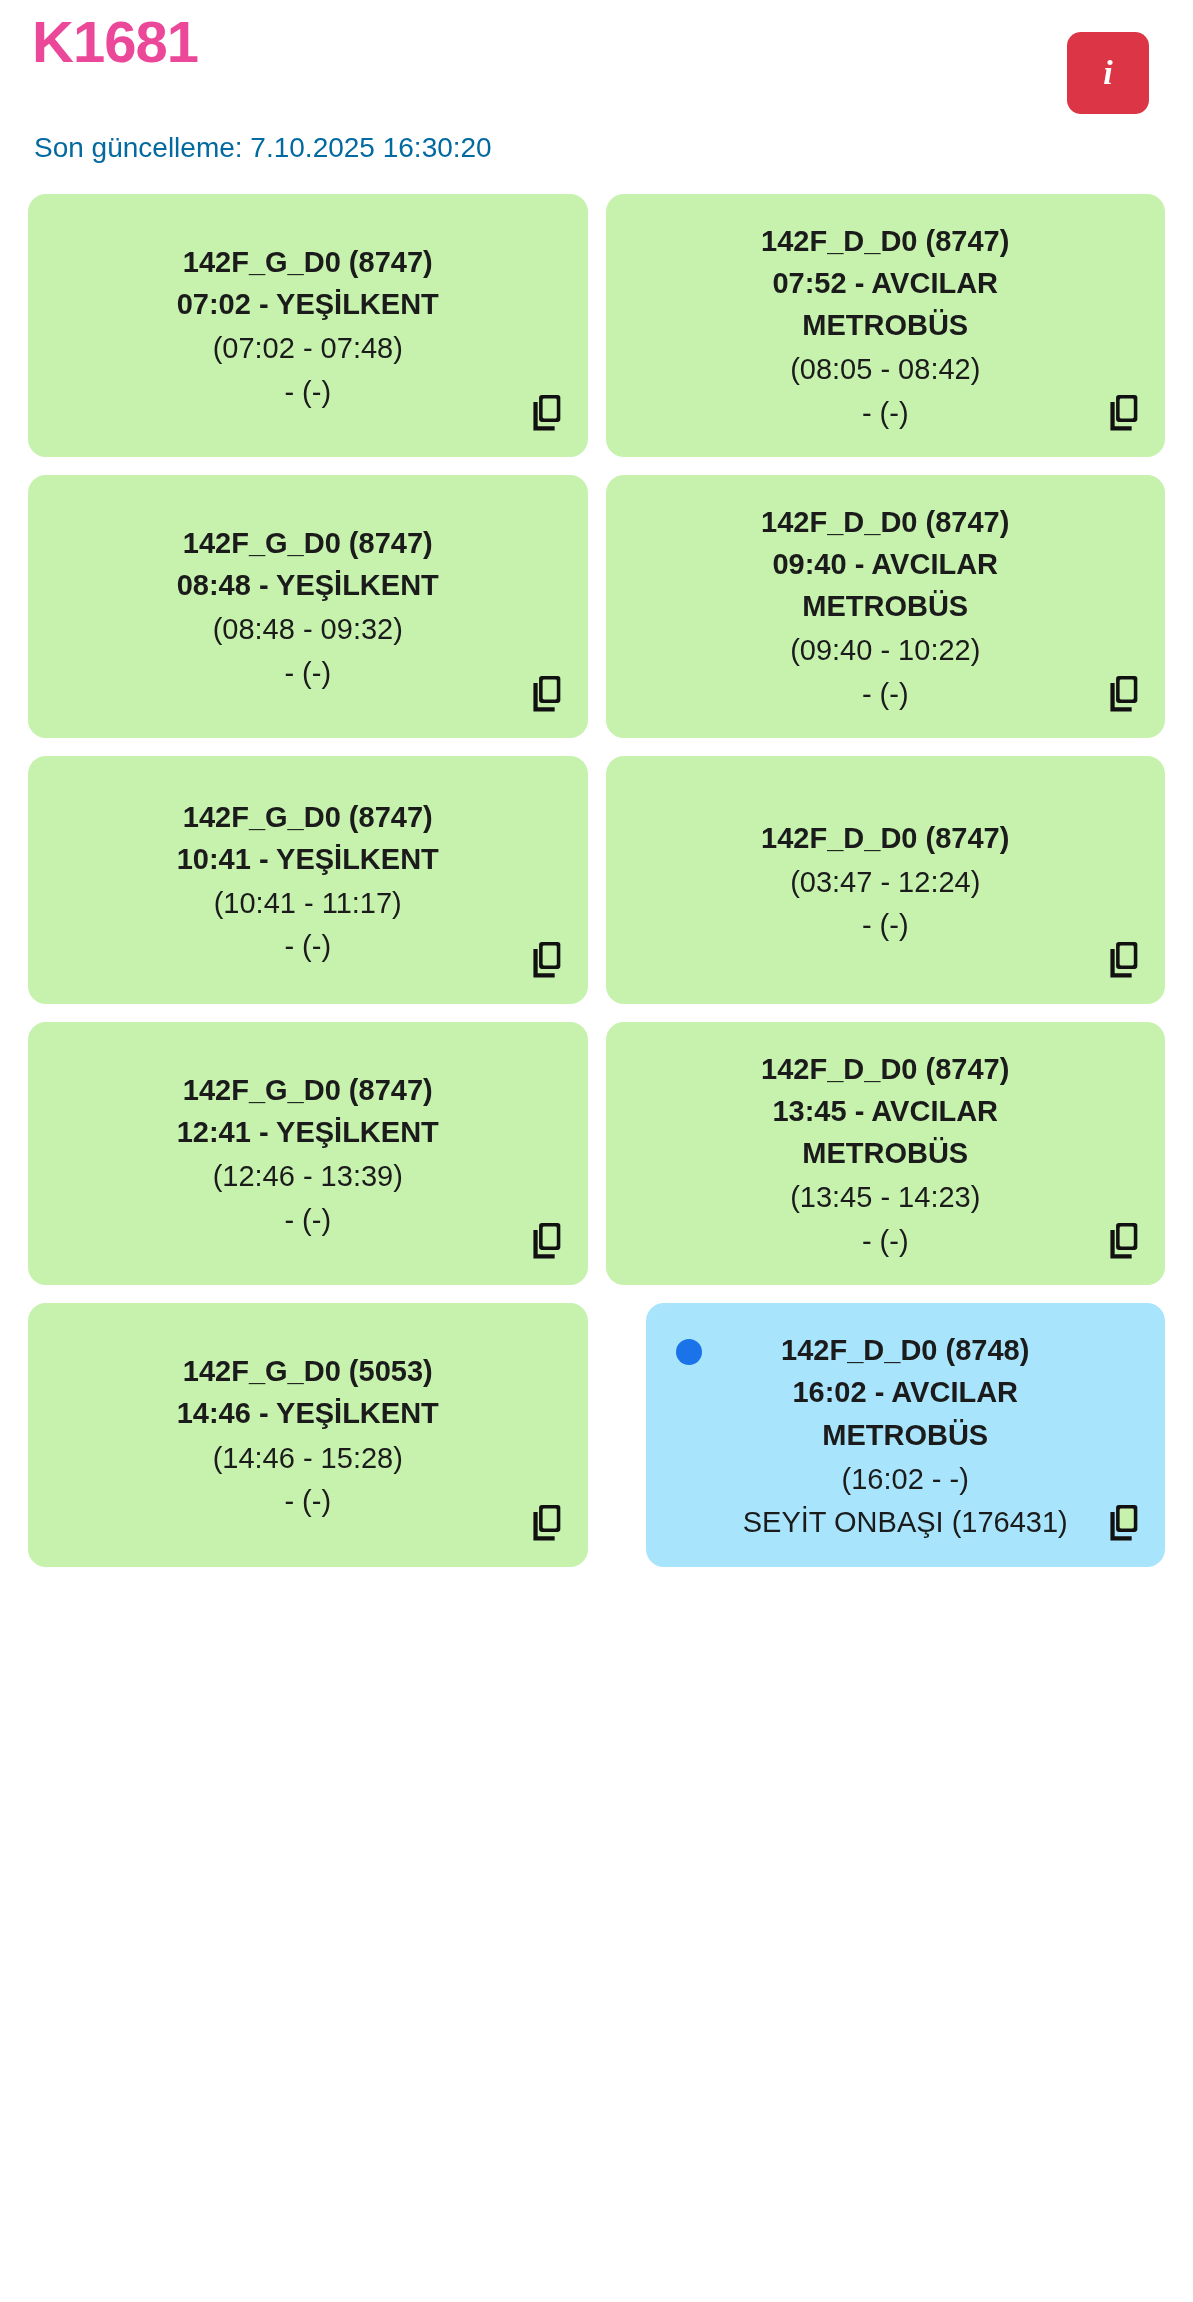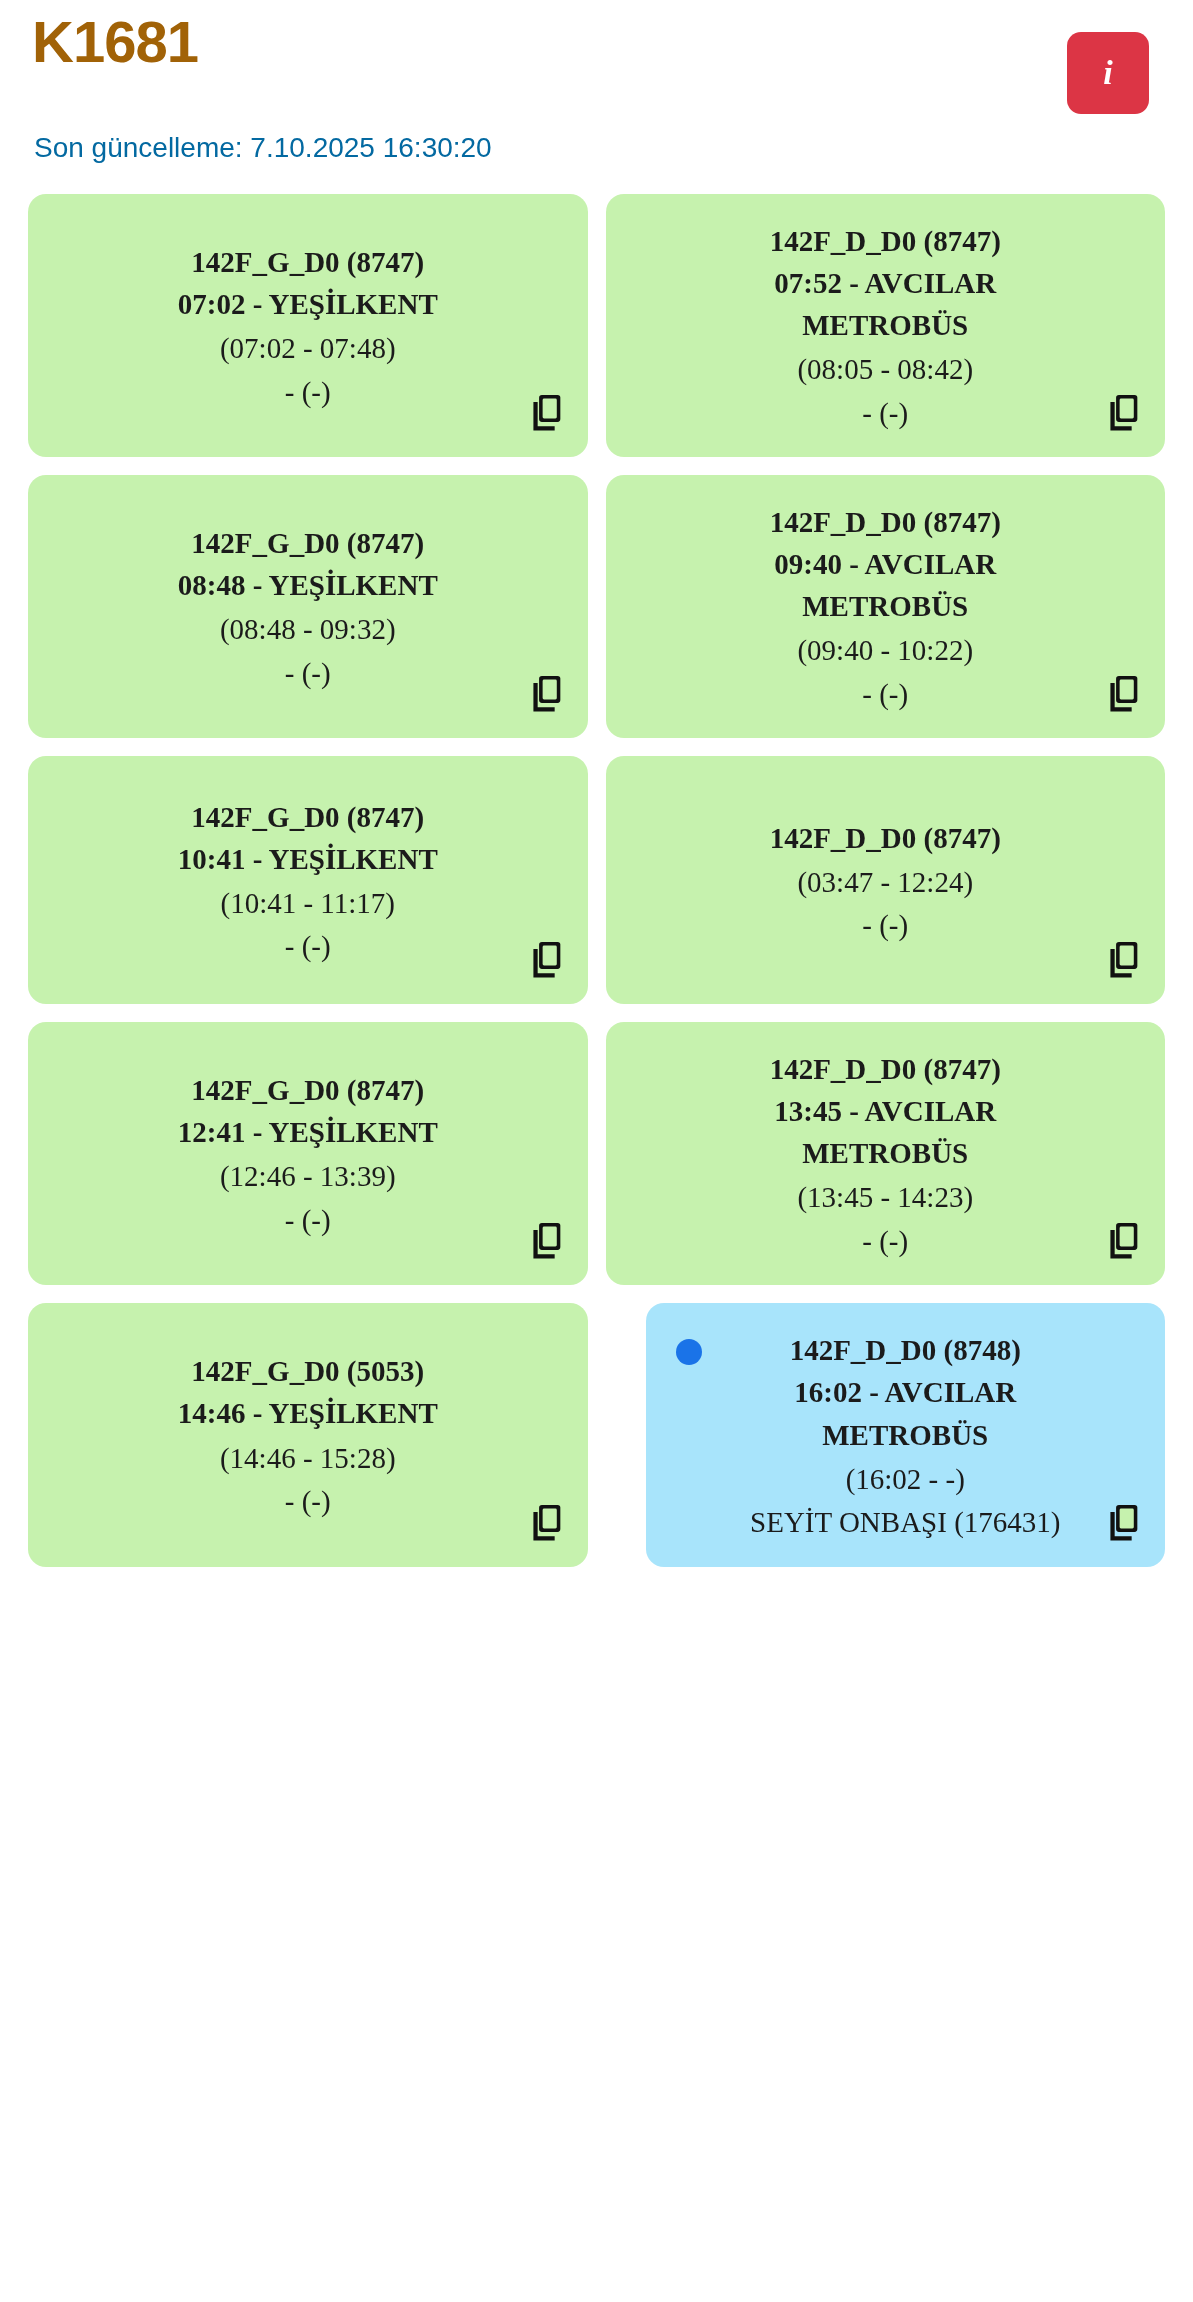--- a/index.html
+++ b/index.html
@@ -23,21 +23,21 @@
   .header-row {
     display: flex;
     align-items: flex-start;
     justify-content: space-between;
     padding-top: 10px;
   }
 
   .title {
     font-size: 58px;
     font-weight: bold;
-    color: #a16207;
+    color: #ec4899;
     letter-spacing: -1px;
     line-height: 1.1;
     margin: 0;
     padding-left: 4px;
   }
 
   .info-button {
     width: 82px;
     height: 82px;
     background: #dc3545;
@@ -61,21 +61,20 @@
     color: #0369a1;
     margin-top: 18px;
     padding-left: 6px;
   }
 
   .grid {
     margin-top: 30px;
     display: grid;
     grid-template-columns: 1fr 1fr;
     gap: 18px 18px;
-    font-family: Liberation Serif, serif;
   }
 
   .card {
     border-radius: 18px;
     padding: 26px 18px 22px 18px;
     position: relative;
     min-height: 248px;
     display: flex;
     flex-direction: column;
     align-items: center;

